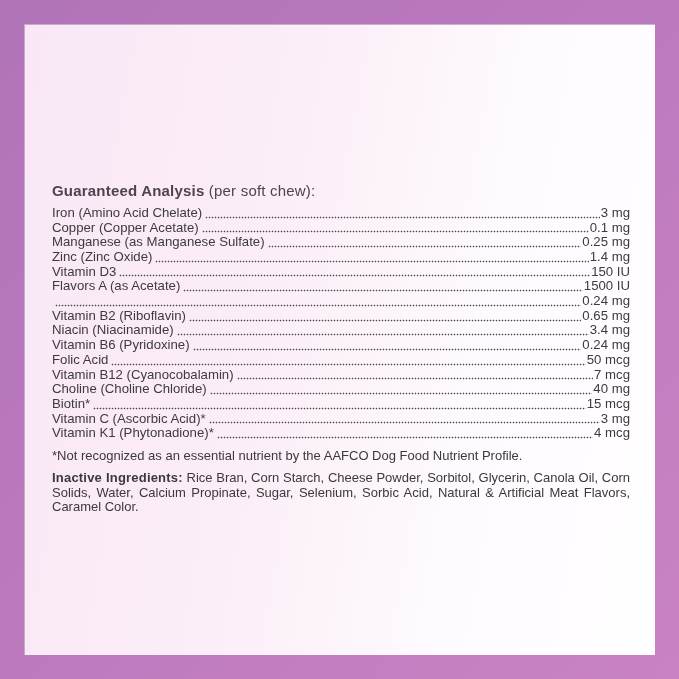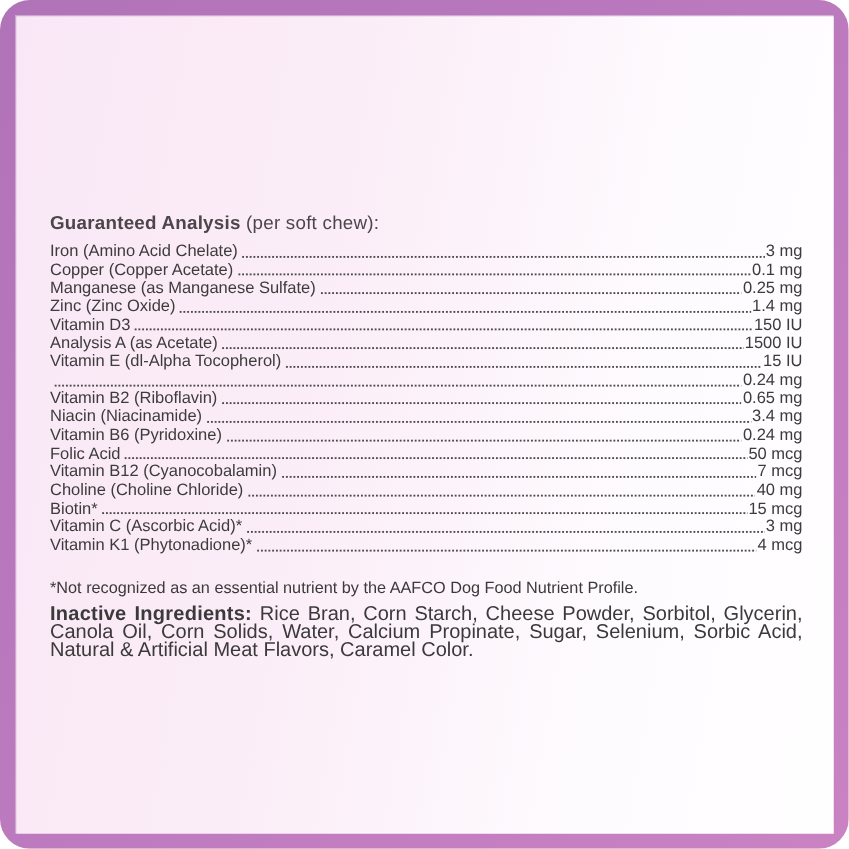--- a/index.html
+++ b/index.html
@@ -6,23 +6,22 @@
     margin: 0;
     padding: 0;
     width: 679px;
     height: 679px;
     font-family: "Liberation Sans", "DejaVu Sans", sans-serif;
   }
   .frame {
     box-sizing: border-box;
     width: 679px;
     height: 679px;
-    padding: 12px;
+    padding: 24px;
     background: linear-gradient(135deg, #b173b8 0%, #bb79be 45%, #c983c3 100%);
-    border-radius: 24px;
   }
   .inner {
     position: relative;
     width: 100%;
     height: 100%;
     background: linear-gradient(100deg, #f9e7f5 0%, #fbeef8 40%, #fefbfe 72%, #fffeff 100%);
     box-shadow: inset 1px 1px 0 rgba(148, 88, 157, 0.45);
     overflow: hidden;
   }
   .content {
@@ -65,28 +64,28 @@
     background-size: 3px 3px;
     background-repeat: repeat-x;
     background-position: left bottom 2px;
     margin: 0 1px 0 3px;
     min-width: 10px;
   }
   .row .nutrient-value {
     flex: 0 0 auto;
   }
   .footnote {
-    margin: 18px 0 0 0;
+    margin: 7px 0 0 0;
     font-size: 13px;
     line-height: 15px;
     color: #3b393a;
   }
   .inactive {
     margin: 8px 0 0 0;
-    font-size: 16px;
+    font-size: 13px;
     line-height: 14.6px;
     color: #3b393a;
     text-align: justify;
     text-align-last: left;
   }
   .inactive .inactive-label {
     font-weight: bold;
     letter-spacing: 0.2px;
   }
 </style>
@@ -124,30 +123,25 @@
     <span class="nutrient-value">1.4 mg</span>
   </div>
 
   <div class="row">
     <span class="nutrient-label">Vitamin D3</span>
     <span class="leader"></span>
     <span class="nutrient-value">150 IU</span>
   </div>
 
   <div class="row">
-    <span class="nutrient-label">Analysis A (as Acetate)</span>
+    <span class="nutrient-label">Flavors A (as Acetate)</span>
     <span class="leader"></span>
     <span class="nutrient-value">1500 IU</span>
   </div>
 
-  <div class="row">
-    <span class="nutrient-label">Vitamin E (dl-Alpha Tocopherol)</span>
-    <span class="leader"></span>
-    <span class="nutrient-value">15 IU</span>
-  </div>
 
   <div class="row">
     <span class="leader"></span>
     <span class="nutrient-value">0.24 mg</span>
   </div>
 
   <div class="row">
     <span class="nutrient-label">Vitamin B2 (Riboflavin)</span>
     <span class="leader"></span>
     <span class="nutrient-value">0.65 mg</span>

